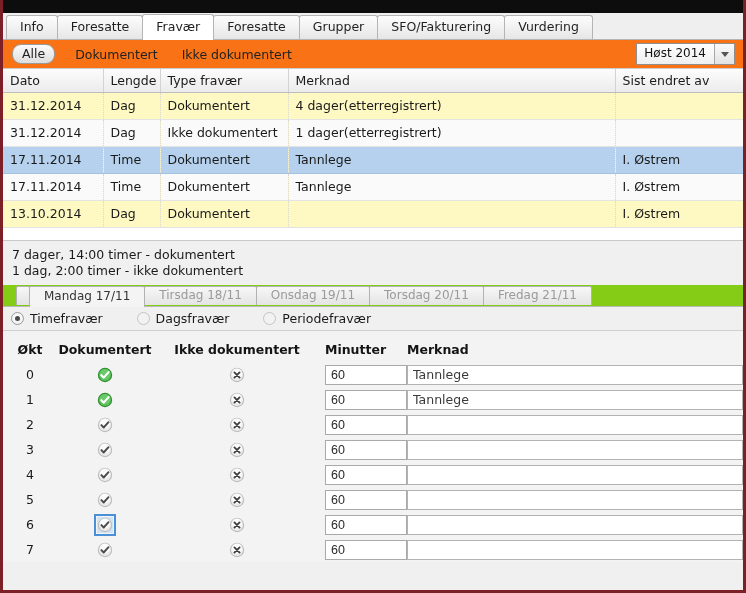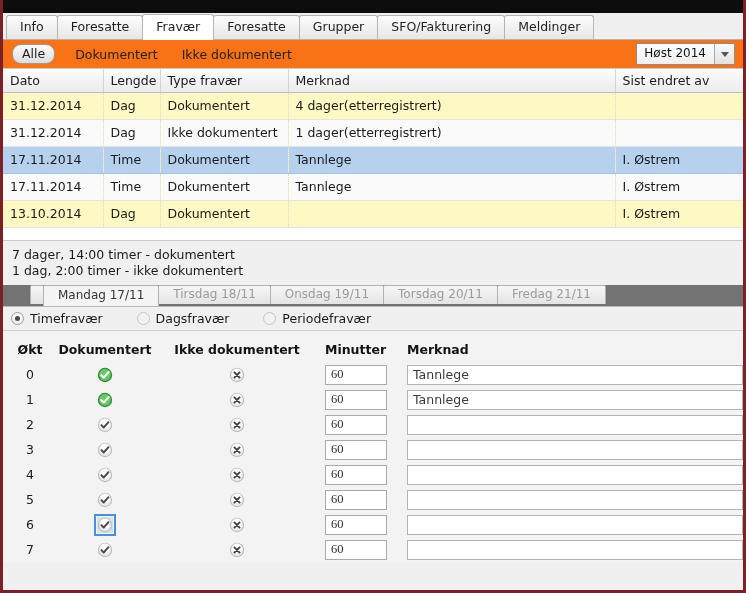--- a/index.html
+++ b/index.html
@@ -179,23 +179,23 @@
     font-size: 12.5px;
     line-height: 16px;
     color: #1a1a1a;
   }
   #summary div { white-space: nowrap; cursor: default; }
 
   
   #daytabs {
     height: 22px;
     display: flex;
-    align-items: flex-start;
-    padding-left: 27px;
-    background: #737373;
+    align-items: center;
+    padding-left: 13px;
+    background: #84cc16;
     box-sizing: border-box;
     border-bottom: 1px solid #b9b9b9;
   }
   .daystub {
     width: 12px;
     height: 18px;
     background: linear-gradient(#f7f7f7, #e2e2e2);
     border: 1px solid #b2b2b2;
     border-bottom: none;
     border-radius: 2px 2px 0 0;
@@ -305,26 +305,26 @@
     position: relative;
   }
   .icon-btn.focused {
     outline: 2px solid #4a90d9;
     outline-offset: 1px;
     background: #cfe3f5;
   }
   .icon-btn svg { display: block; }
 
   .min-input {
-    width: 62px;
+    width: 82px;
     height: 20px;
     box-sizing: border-box;
     border: 1px solid #a9a9a9;
     background: #ffffff;
-    font-family: Liberation Serif, serif;
+    font-family: Liberation Sans, sans-serif;
     font-size: 12.5px;
     color: #2b2b2b;
     padding: 0 0 0 5px;
     border-radius: 0;
   }
   .merk-input {
     width: 100%;
     height: 20px;
     box-sizing: border-box;
     border: 1px solid #b3b3b3;
@@ -343,21 +343,21 @@
 
   <div id="titlebar"></div>
 
   <div id="tabstrip">
       <div class="tab">Info</div>
       <div class="tab">Foresatte</div>
       <div class="tab active">Fravær</div>
       <div class="tab">Foresatte</div>
       <div class="tab">Grupper</div>
       <div class="tab">SFO/Fakturering</div>
-      <div class="tab">Meldinger</div>
+      <div class="tab">Vurdering</div>
     </div>
 
   <div id="filterbar">
     <div id="filter-links" style="display:flex;align-items:center;">
         <div class="filter-link pill">Alle</div>
         <div class="filter-link">Dokumentert</div>
         <div class="filter-link">Ikke dokumentert</div>
       </div>
     <div id="filter-spacer"></div>
     <div id="term-select">

